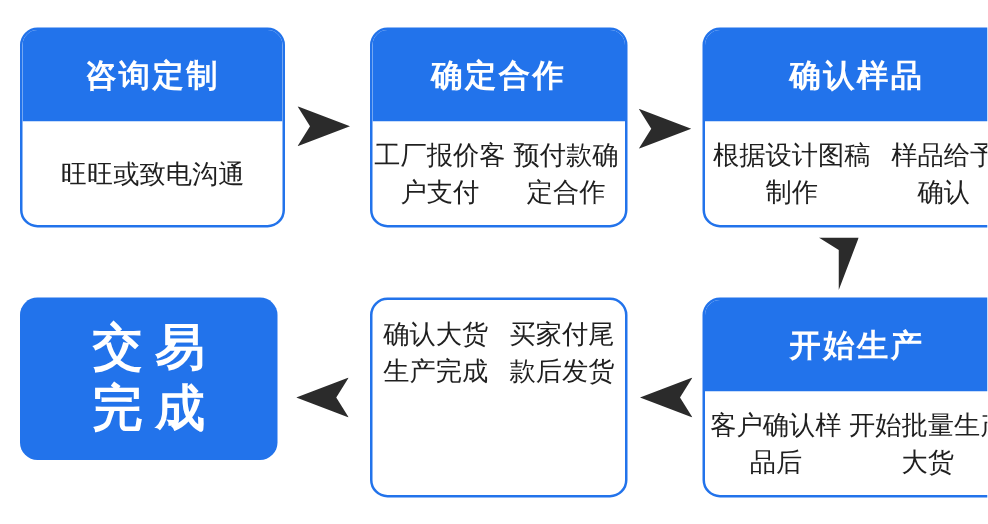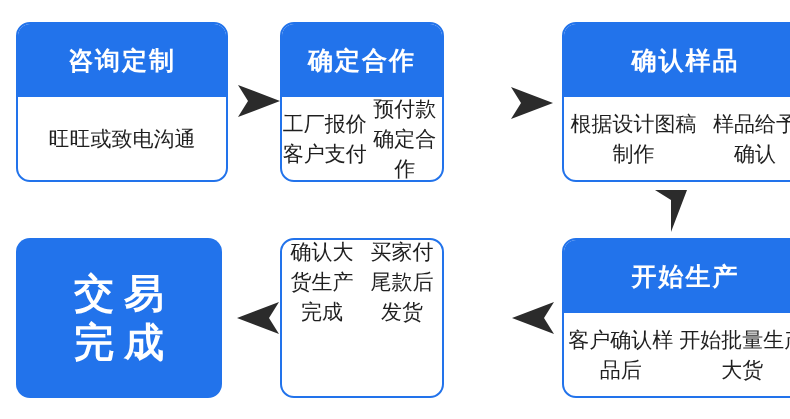--- a/index.html
+++ b/index.html
@@ -18,21 +18,21 @@
   .step-box {
     position: absolute;
     height: 160px;
     box-sizing: border-box;
     border: 2px solid var(--primary-blue, #2273eb);
     border-radius: 14px;
     background: var(--box-background, #ffffff);
     overflow: hidden;
   }
   .c1 { left: 16px;  width: 212px; }
-  .c2 { left: 280px; width: 164px; }
+  .c2 { left: 296px; width: 206px; }
   .c3 { left: 562px; width: 247px; }
   .r1 { top: 22px; }
   .r2 { top: 238px; }
   .step-header {
     height: 73px;
     background: var(--primary-blue, #2273eb);
     color: var(--header-text, #ffffff);
     font-size: 25px;
     font-weight: 700;
     letter-spacing: 2px;
@@ -49,21 +49,21 @@
     text-align: center;
     font-size: 21px;
     line-height: 30px;
     color: var(--body-text, #1f1f1f);
   }
   .final-box {
     position: absolute;
     left: 16px;
     top: 238px;
     width: 206px;
-    height: 160px;
+    height: 130px;
     background: var(--primary-blue, #2273eb);
     border-radius: 14px;
     display: flex;
     flex-direction: column;
     align-items: center;
     justify-content: center;
     color: var(--header-text, #ffffff);
     font-size: 40px;
     font-weight: 700;
     line-height: 49px;

